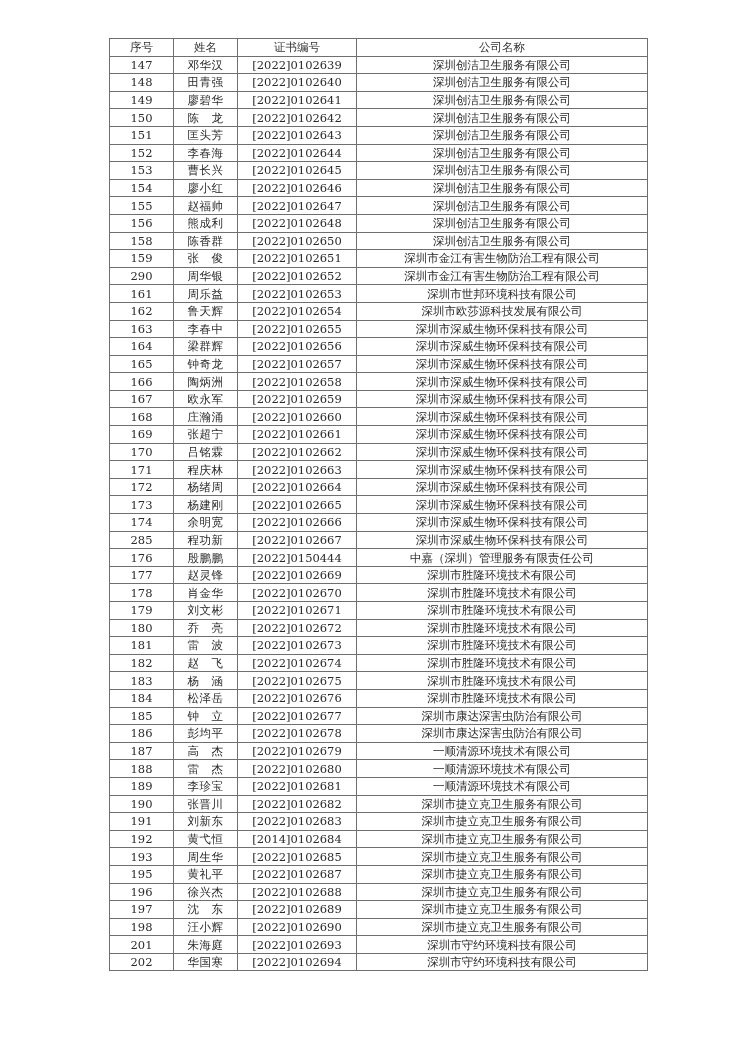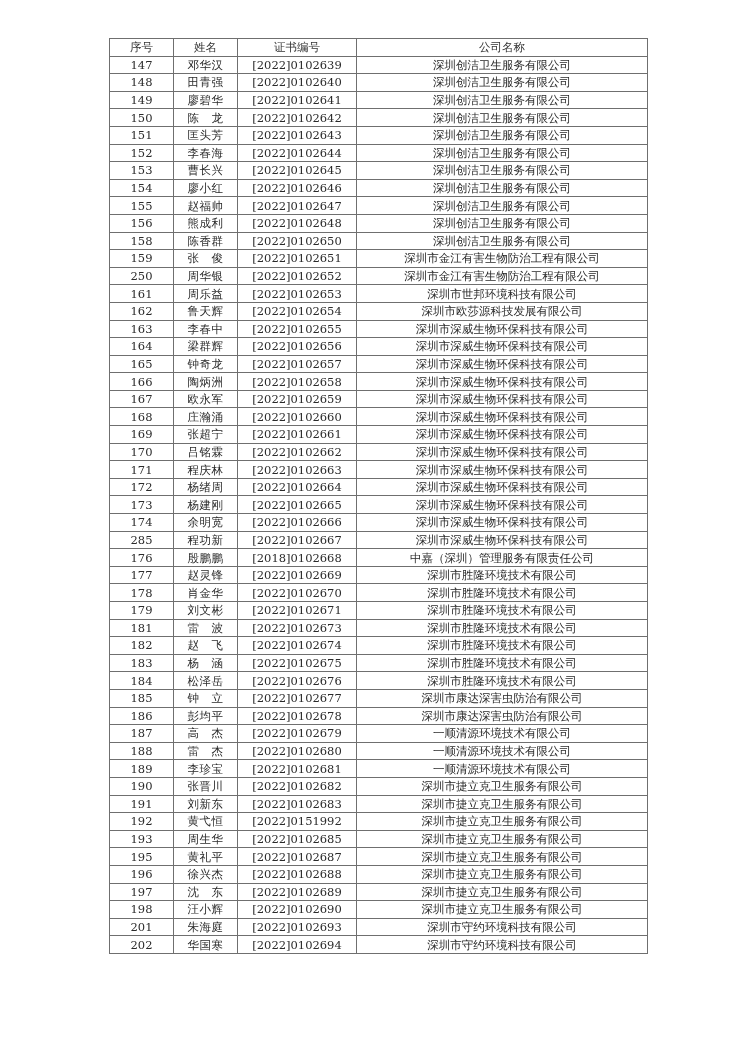--- a/index.html
+++ b/index.html
@@ -106,21 +106,21 @@
           <td class="cert-no">[2022]0102650</td>
           <td>深圳创洁卫生服务有限公司</td>
         </tr>
         <tr>
           <td>159</td>
           <td class="name">张　俊</td>
           <td class="cert-no">[2022]0102651</td>
           <td>深圳市金江有害生物防治工程有限公司</td>
         </tr>
         <tr>
-          <td>250</td>
+          <td>290</td>
           <td class="name">周华银</td>
           <td class="cert-no">[2022]0102652</td>
           <td>深圳市金江有害生物防治工程有限公司</td>
         </tr>
         <tr>
           <td>161</td>
           <td class="name">周乐益</td>
           <td class="cert-no">[2022]0102653</td>
           <td>深圳市世邦环境科技有限公司</td>
         </tr>
@@ -204,39 +204,45 @@
         </tr>
         <tr>
           <td>285</td>
           <td class="name">程功新</td>
           <td class="cert-no">[2022]0102667</td>
           <td>深圳市深威生物环保科技有限公司</td>
         </tr>
         <tr>
           <td>176</td>
           <td class="name">殷鹏鹏</td>
-          <td class="cert-no">[2018]0102668</td>
+          <td class="cert-no">[2022]0150444</td>
           <td>中嘉（深圳）管理服务有限责任公司</td>
         </tr>
         <tr>
           <td>177</td>
           <td class="name">赵灵锋</td>
           <td class="cert-no">[2022]0102669</td>
           <td>深圳市胜隆环境技术有限公司</td>
         </tr>
         <tr>
           <td>178</td>
           <td class="name">肖金华</td>
           <td class="cert-no">[2022]0102670</td>
           <td>深圳市胜隆环境技术有限公司</td>
         </tr>
         <tr>
           <td>179</td>
           <td class="name">刘文彬</td>
           <td class="cert-no">[2022]0102671</td>
+          <td>深圳市胜隆环境技术有限公司</td>
+        </tr>
+        <tr>
+          <td>180</td>
+          <td class="name">乔　亮</td>
+          <td class="cert-no">[2022]0102672</td>
           <td>深圳市胜隆环境技术有限公司</td>
         </tr>
         <tr>
           <td>181</td>
           <td class="name">雷　波</td>
           <td class="cert-no">[2022]0102673</td>
           <td>深圳市胜隆环境技术有限公司</td>
         </tr>
         <tr>
           <td>182</td>
@@ -294,21 +300,21 @@
         </tr>
         <tr>
           <td>191</td>
           <td class="name">刘新东</td>
           <td class="cert-no">[2022]0102683</td>
           <td>深圳市捷立克卫生服务有限公司</td>
         </tr>
         <tr>
           <td>192</td>
           <td class="name">黄弋恒</td>
-          <td class="cert-no">[2022]0151992</td>
+          <td class="cert-no">[2014]0102684</td>
           <td>深圳市捷立克卫生服务有限公司</td>
         </tr>
         <tr>
           <td>193</td>
           <td class="name">周生华</td>
           <td class="cert-no">[2022]0102685</td>
           <td>深圳市捷立克卫生服务有限公司</td>
         </tr>
         <tr>
           <td>195</td>

